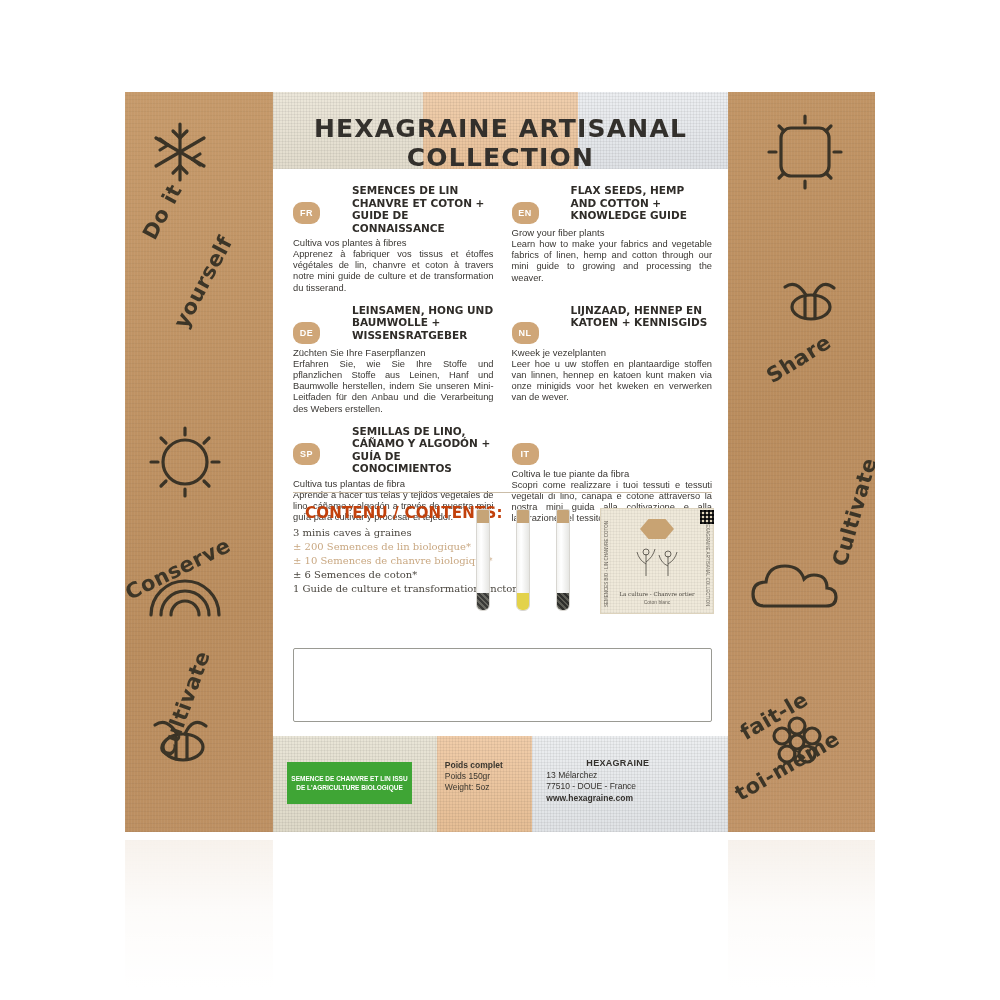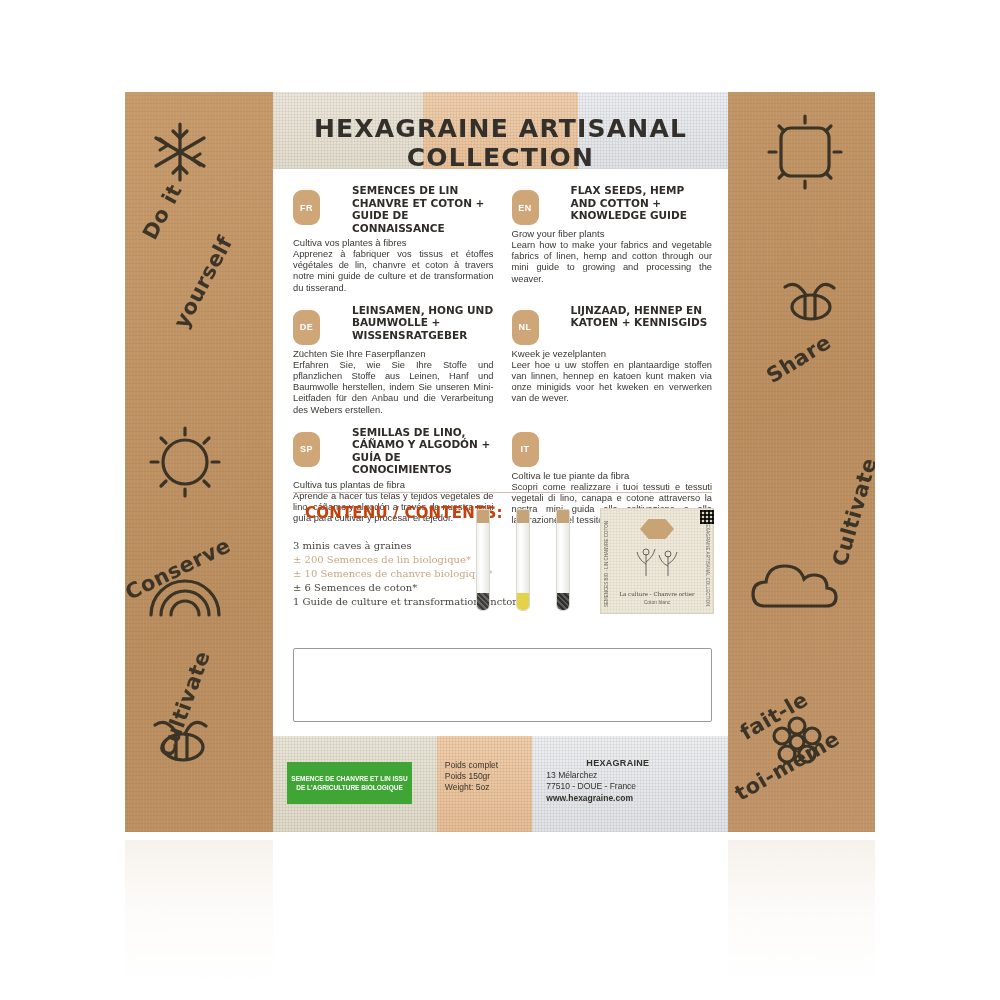--- a/index.html
+++ b/index.html
@@ -112,30 +112,30 @@
     display: grid;
     grid-template-columns: 1fr 1fr;
     column-gap: 18px;
     row-gap: 10px;
   }
   .lang-block { position: relative; padding-left: 0; }
   .lang-head { display: flex; align-items: flex-start; gap: 7px; }
   .lang-badge {
     flex: 0 0 auto;
     width: 27px;
-    height: 35px;
+    height: 22px;
     border-radius: 9px;
     background: #cfa678;
     color: #ffffff;
     font-size: 9px;
     font-weight: bold;
     display: flex;
     align-items: center;
     justify-content: center;
-    margin-top: 6px;
+    margin-top: 18px;
     letter-spacing: .5px;
   }
   .lang-title {
     font-family: "DejaVu Sans", sans-serif;
     font-weight: bold;
     font-size: 10.5px;
     line-height: 12.5px;
     color: #2f2c28;
     text-transform: uppercase;
     margin-left: 25px;
@@ -173,21 +173,21 @@
   }
   .contents-title {
     font-family: "DejaVu Sans", sans-serif;
     font-weight: bold;
     font-size: 15px;
     color: #c2410c;
     letter-spacing: .2px;
     margin-left: 12px;
   }
   .contents-list {
-    margin-top: 17px;
+    margin-top: 4px;
     font-size: 10px;
     line-height: 14px;
     color: #4a463f;
     font-family: "DejaVu Serif", serif;
   }
   .contents-list .faded { color: #c9a882; }
 
   
   .tubes {
     position: absolute;
@@ -313,21 +313,21 @@
     box-sizing: border-box;
   }
   .weight-block {
     position: absolute;
     left: 8px; top: 24px;
     font-size: 8.5px; line-height: 11px;
     color: #3b372f;
     z-index: 2;
     white-space: nowrap;
   }
-  .weight-block .wb-title { font-weight: normal; }
+  .weight-block .wb-title { font-weight: bold; }
   .addr-block {
     position: absolute;
     left: 14px; top: 22px;
     font-size: 8.5px; line-height: 11.5px;
     color: #33302c;
     z-index: 2;
   }
   .addr-block .ab-name { font-weight: bold; font-size: 9px; letter-spacing: .3px; margin-left: 40px; }
   .addr-block .ab-url { font-weight: bold; }
 

